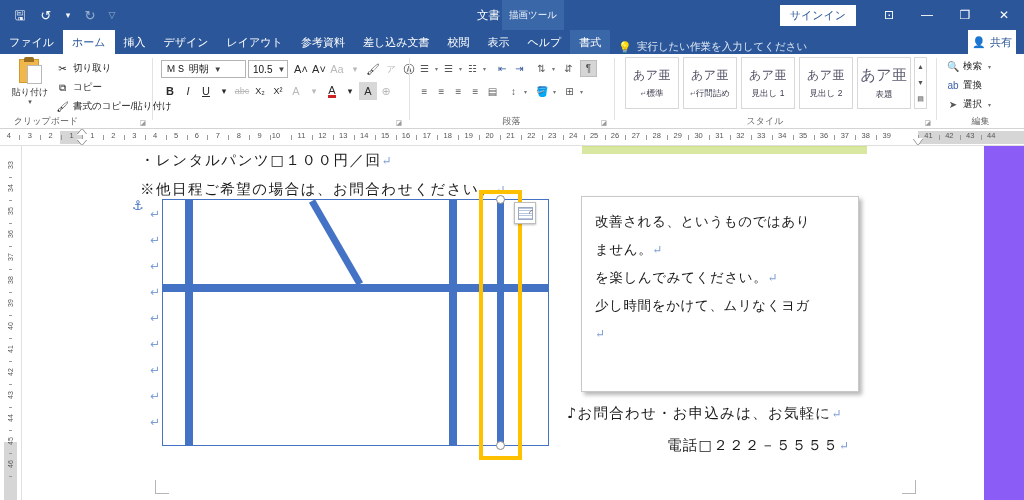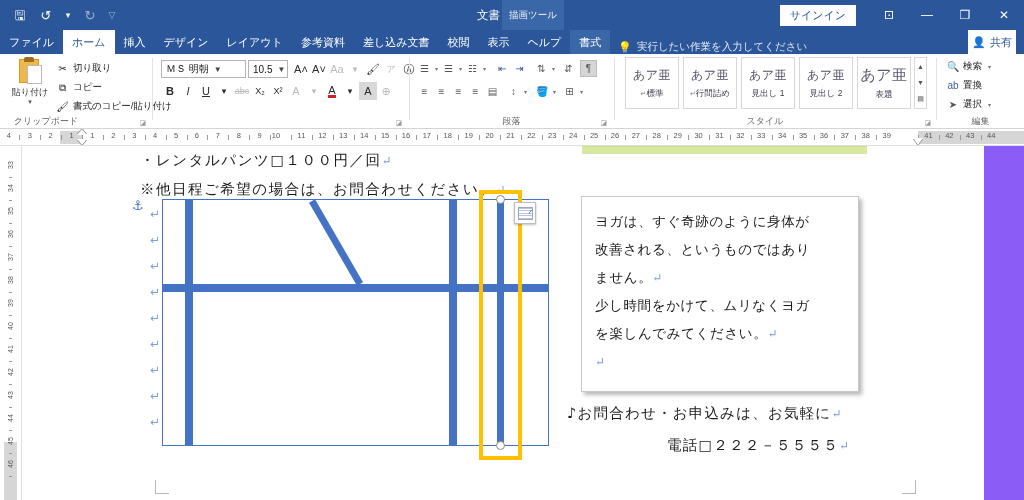--- a/index.html
+++ b/index.html
@@ -634,25 +634,24 @@
 
       <div class="layout-opt" style="left:492px; top:116px;">
         <div class="lo-ico">
             <div class="lines"></div>
             <div class="arc">◜</div>
           </div>
       </div>
 
       <div class="textbox" style="left:559px; top:110px; width:278px; height:196px;">
         <div style="padding:11px 13px;">
-          <div class="tb-line"><span>ヨガは、すぐ奇跡のように身体が</span><span class="pilcrow"></span></div>
           <div class="tb-line"><span>改善される、というものではあり</span><span class="pilcrow"></span></div>
           <div class="tb-line"><span>ません。</span><span class="pilcrow">↵</span></div>
+          <div class="tb-line"><span>を楽しんでみてください。</span><span class="pilcrow">↵</span></div>
           <div class="tb-line"><span>少し時間をかけて、ムリなくヨガ</span><span class="pilcrow"></span></div>
-          <div class="tb-line"><span>を楽しんでみてください。</span><span class="pilcrow">↵</span></div>
           <div class="tb-line"><span></span><span class="pilcrow">↵</span></div>
         </div>
       </div>
 
       <div class="doctext" style="left:545px; top:318px; letter-spacing:1.2px;">
         <span>♪お問合わせ・お申込みは、お気軽に</span><span class="pilcrow">↵</span>
       </div>
       <div class="doctext" style="left:645px; top:350px; letter-spacing:1.2px;">
         <span>電話□２２２－５５５５</span><span class="pilcrow">↵</span>
       </div>

